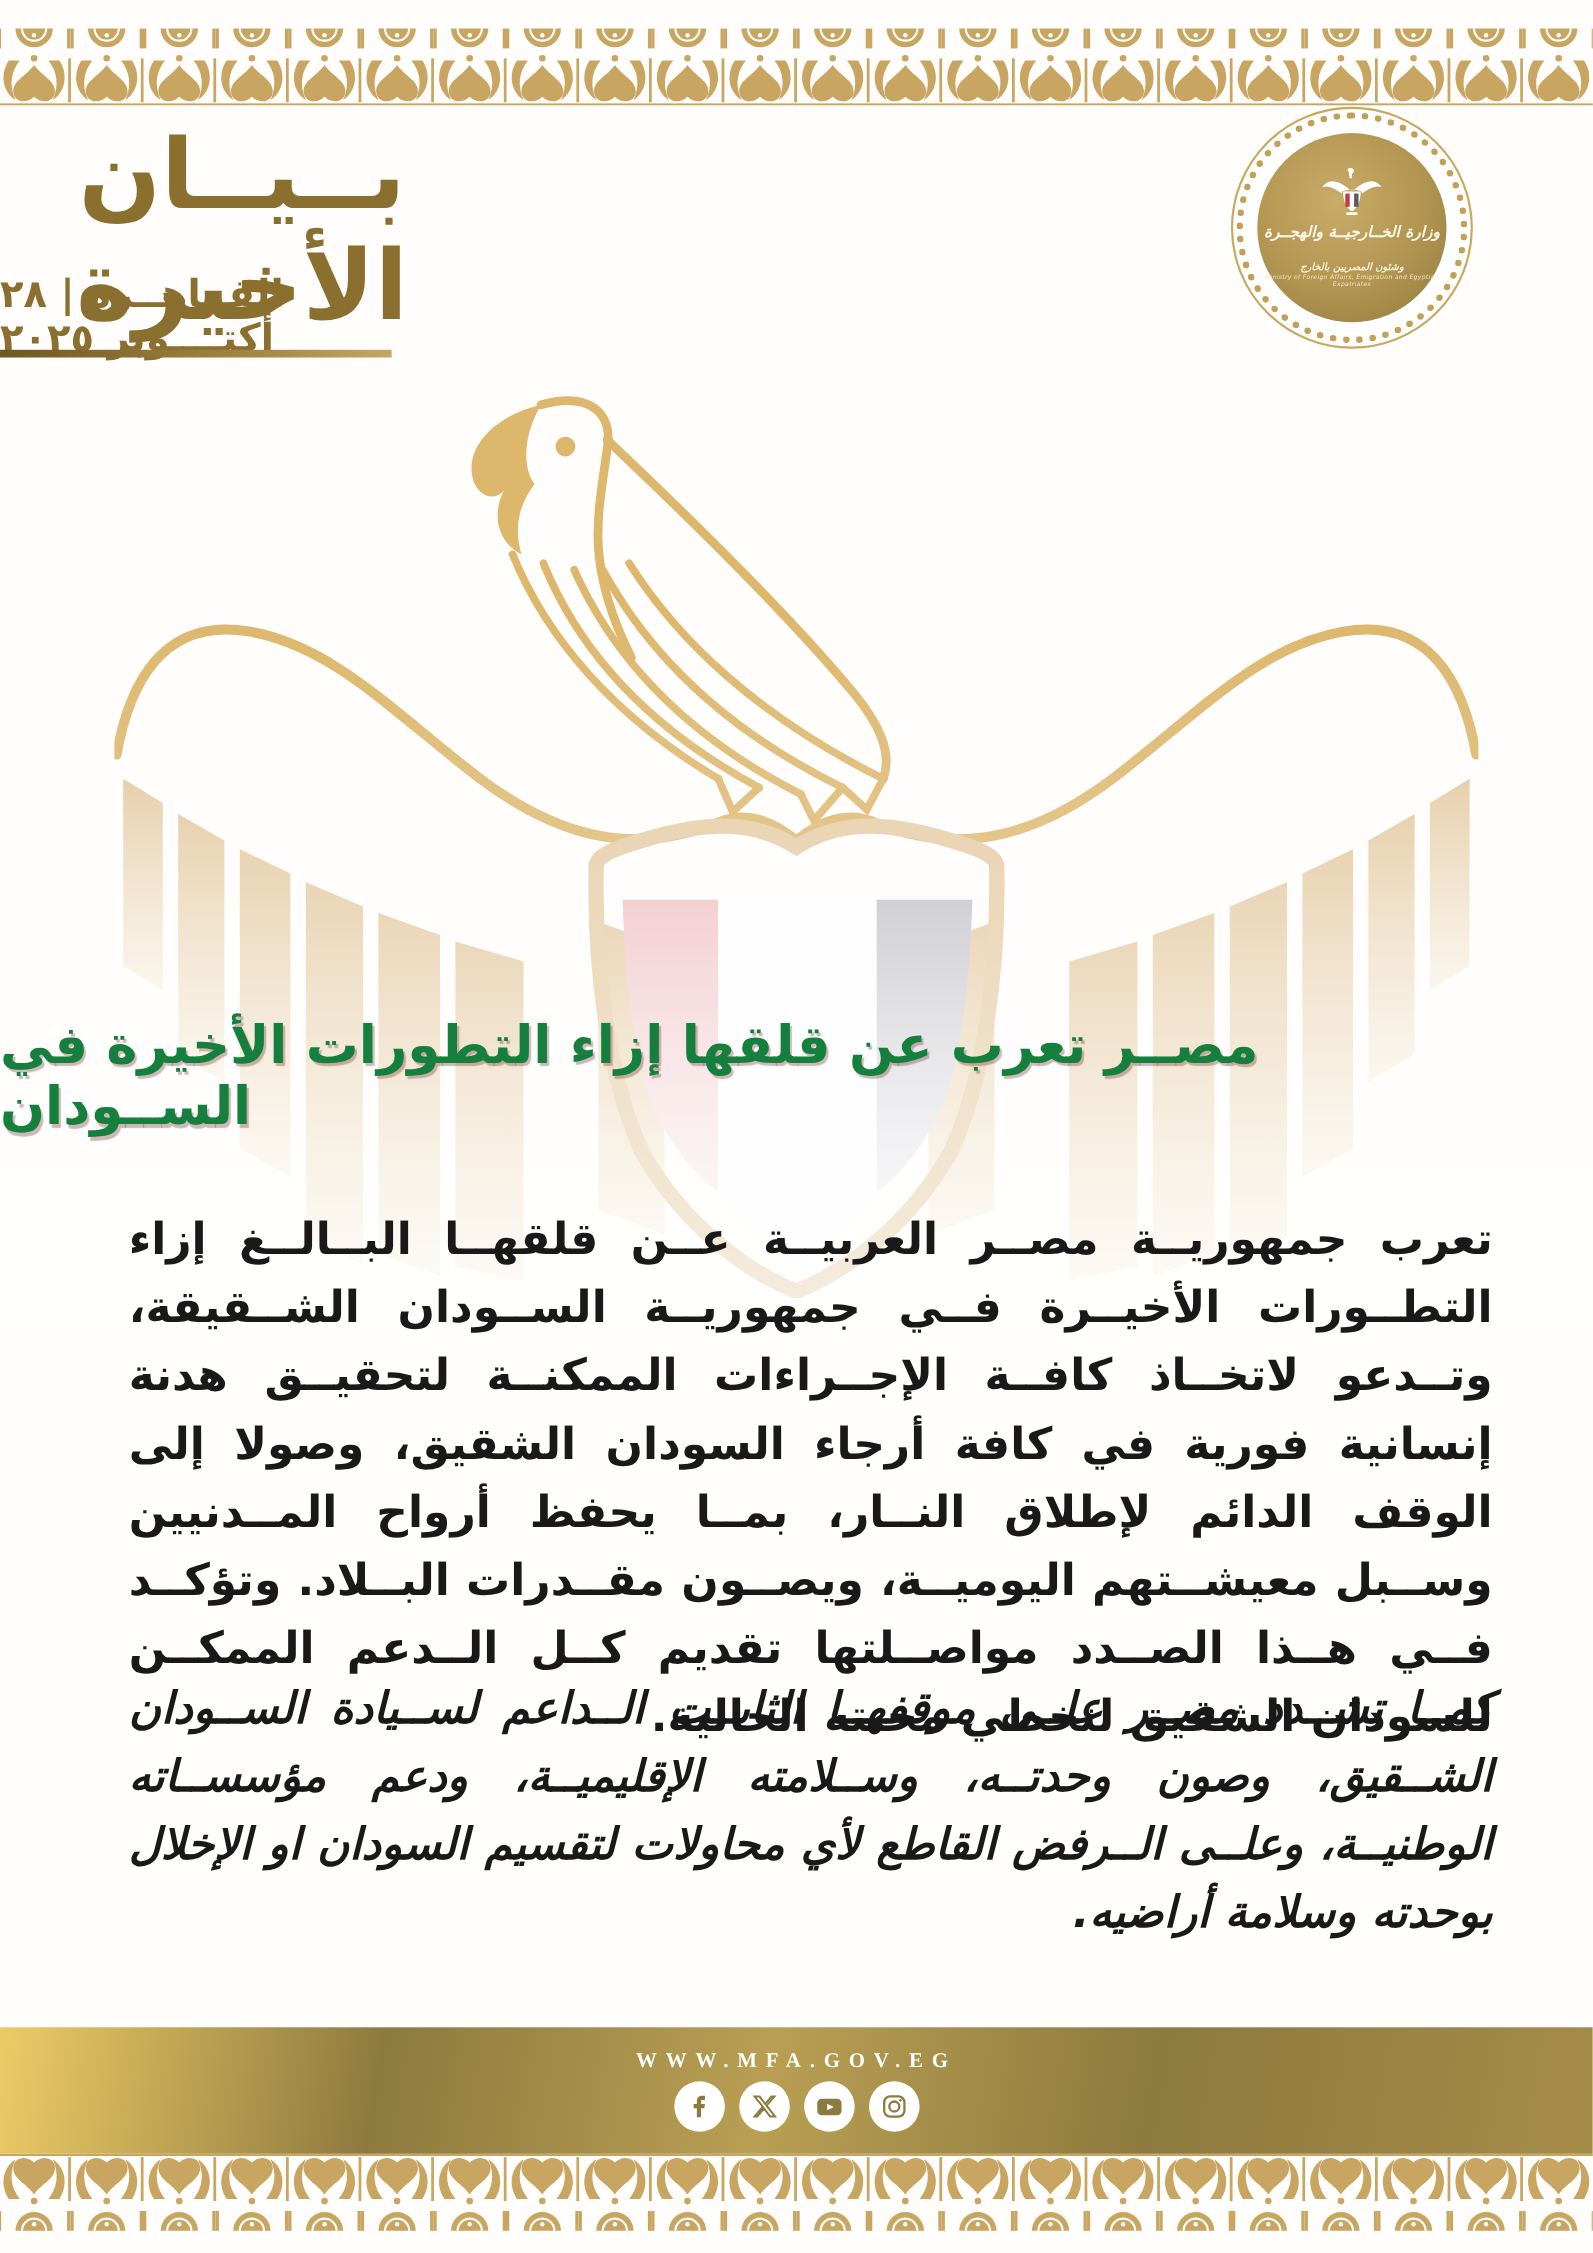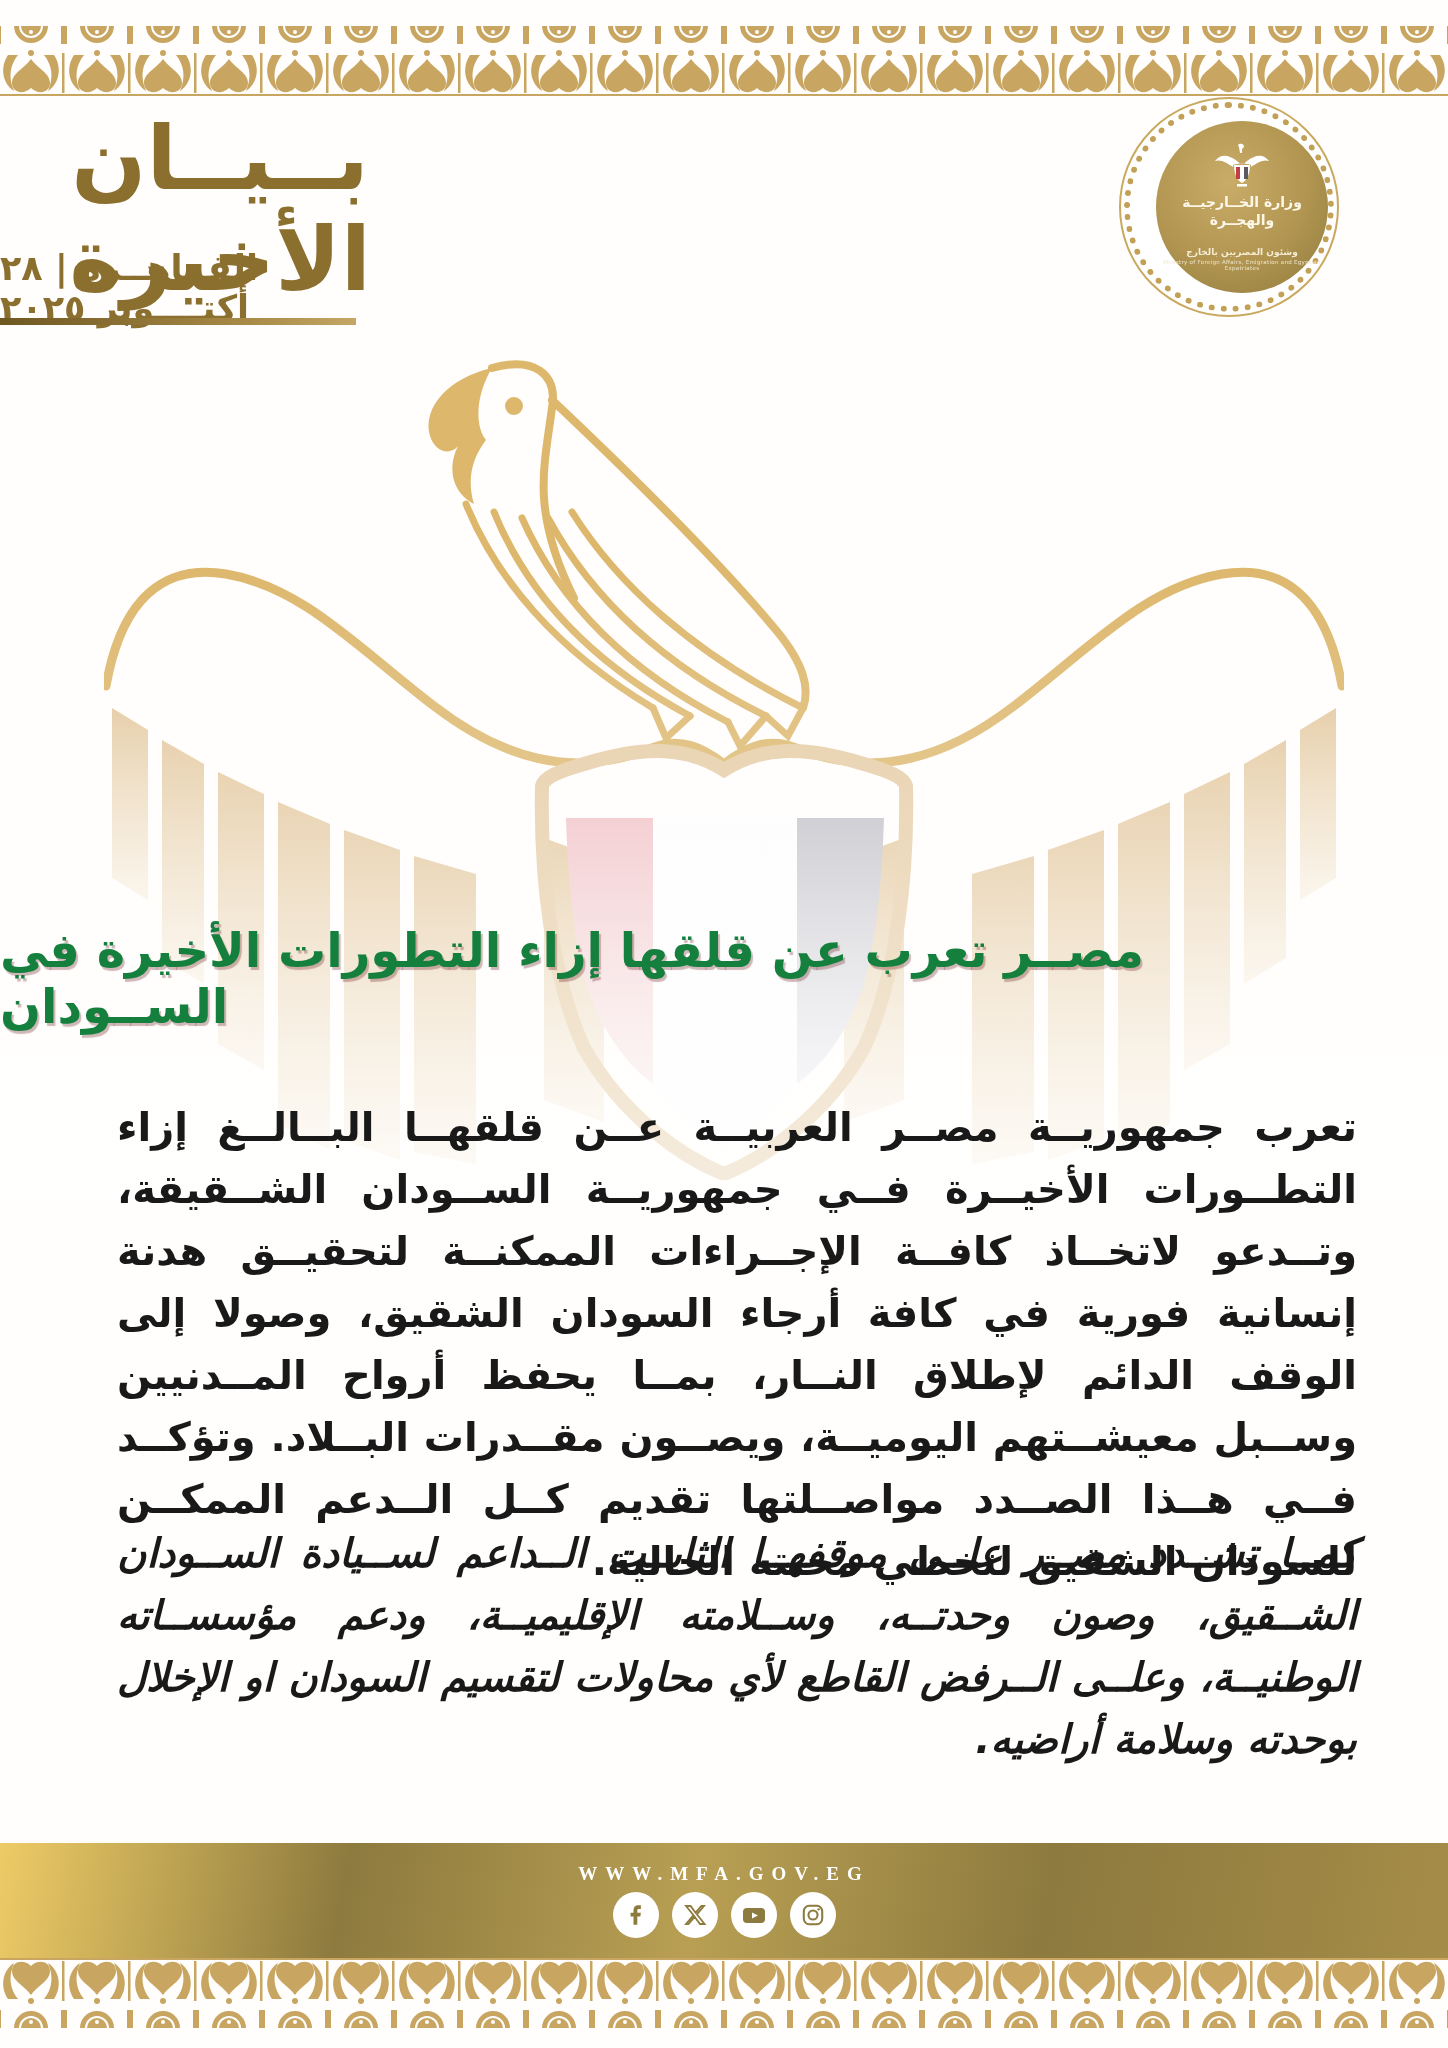--- a/index.html
+++ b/index.html
@@ -23,21 +23,21 @@
   }
   #gold-rule{
     top:318px;left:0;width:356px;height:7px;
     background:linear-gradient(to right,#6f5722,#a98b47 70%,#c4a765);
   }
   
   #seal{top:97px;left:1119px;width:216px;height:216px;border-radius:50%;
     border:2px solid #c9a95f;background:#fff;
     display:flex;align-items:center;justify-content:center;}
   #seal .lace{width:198px;height:198px;border-radius:50%;
-    border:6px dotted #c2a157;display:flex;align-items:center;justify-content:flex-end;}
+    border:6px dotted #c2a157;display:flex;align-items:center;justify-content:center;font-style:italic;}
   #seal .disc{width:172px;height:172px;border-radius:50%;
     background:radial-gradient(circle at 42% 36%,#c9ac68 0%,#b09450 55%,#8f7a3c 100%);
     display:flex;flex-direction:column;align-items:center;justify-content:center;text-align:center;
     padding:4px;box-sizing:border-box;}
   #seal .ar1{color:#fdf7e8;font-size:14px;font-weight:bold;direction:rtl;line-height:1.3;margin-top:4px;}
   #seal .ar2{color:#f5ecd4;font-size:9px;font-weight:bold;direction:rtl;margin-top:18px;}
   #seal .en{color:#efe6cc;font-size:5.5px;margin-top:2px;letter-spacing:.3px;}
   
   #watermark{top:278px;left:104px;width:1240px;height:902px;}
   #fade-overlay{top:560px;left:0;width:1448px;height:640px;pointer-events:none;

